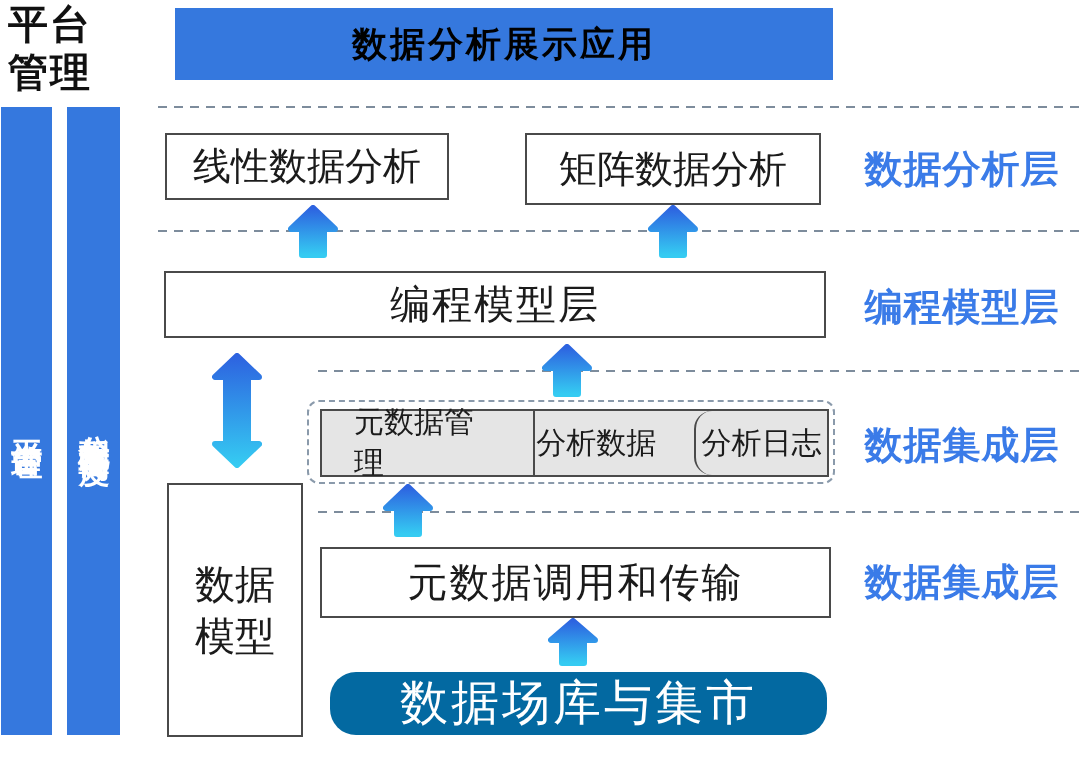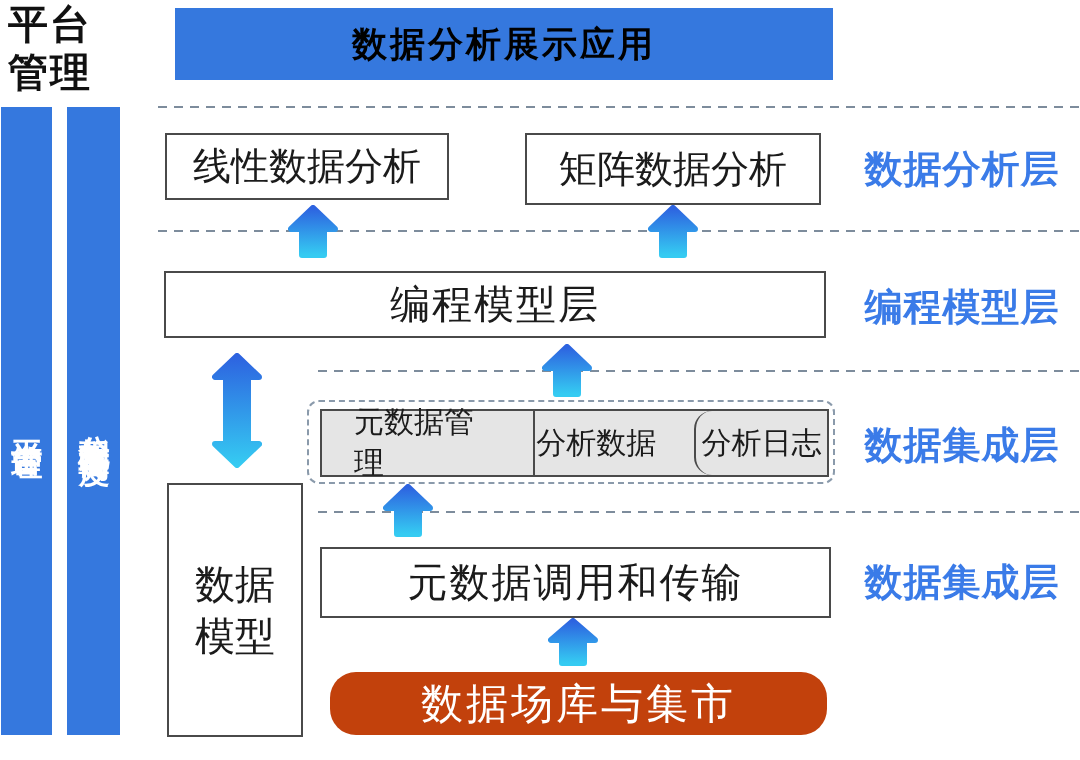--- a/index.html
+++ b/index.html
@@ -73,23 +73,23 @@
     display:flex;align-items:center;justify-content:center;
     font-size:30px;color:#1b1b1b;box-sizing:border-box;
   }
   .storage-cell + .storage-cell{border-left:2px solid #4a4a4a;margin-left:36px;}
   .cell-0{flex:183 0 0;}
   .cell-1{flex:158 0 0;}
   .cell-2{flex:168 0 0;border-radius:18px;}
 
   
   .source-box{
-    left:330px;top:672px;width:497px;height:63px;background:#c2410c;
-    border-radius:26px;display:flex;align-items:center;justify-content:center;
-    color:#fff;font-size:42px;letter-spacing:3px;z-index:2;
+    left:330px;top:672px;width:497px;height:63px;background:#0369a1;
+    border-radius:26px;display:flex;align-items:flex-end;justify-content:center;
+    color:#fff;font-size:48px;letter-spacing:3px;z-index:2;
   }
 
   .arrow{z-index:3;line-height:0;}
 </style>
 </head>
 <body>
 
 <div class="stage">
 
   <svg width="0" height="0" style="position:absolute" aria-hidden="true">

